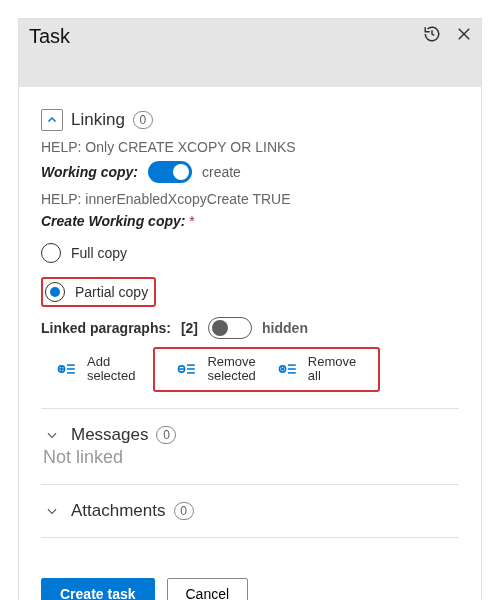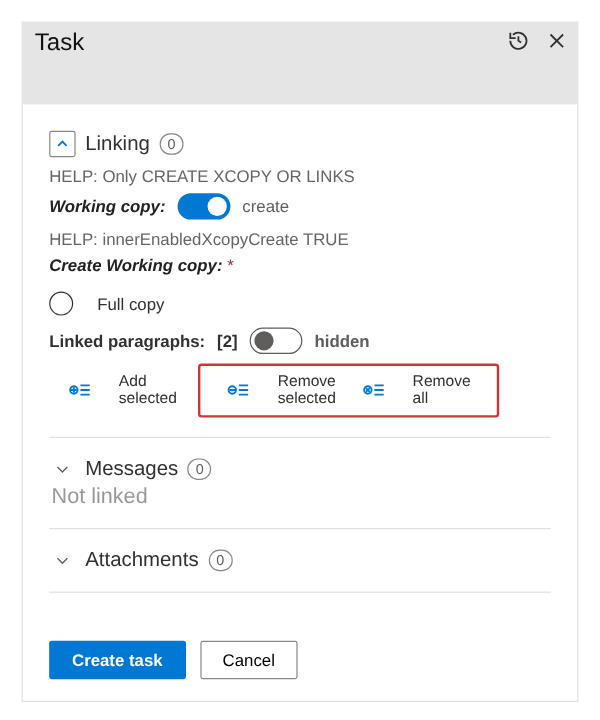--- a/index.html
+++ b/index.html
@@ -80,21 +80,21 @@
   .toggle.off { background:#fff; border:1px solid #605e5c; }
   .toggle .knob {
     position:absolute; top:3px;
     width:16px; height:16px; border-radius:50%;
     background:#fff;
   }
   .toggle.on .knob { right:3px; }
   .toggle.off .knob { left:3px; background:#605e5c; top:2px; }
   .toggle-label { color:#605e5c; }
 
-  .radio-row { display:flex; align-items:center; gap:20px; margin-top:14px; }
+  .radio-row { display:flex; align-items:center; gap:10px; margin-top:14px; }
   .radio {
     width:20px; height:20px; border-radius:50%;
     border: 1px solid #323130;
     display:inline-flex; align-items:center; justify-content:center;
   }
   .radio .dot {
     width:10px; height:10px; border-radius:50%; background:#0078d4;
   }
 
   .hl-red {
@@ -102,21 +102,21 @@
     border-radius: 3px;
     padding: 3px 6px 3px 2px;
   }
 
   .actions-row {
     display:flex; align-items:center; gap:12px;
     margin-top:8px;
     padding-left: 10px;
   }
   .action-btn {
-    display:flex; align-items:center; gap:22px;
+    display:flex; align-items:center; gap:10px;
     color:#323130; font-size:13px;
     padding:4px 6px;
   }
   .action-btn .icon { color:#0078d4; }
   .action-btn .lab { line-height:1.1; text-align:left; }
 
   .hl-red-multi {
     border:2px solid #d13438;
     border-radius:3px; padding:2px 16px;
     display:flex; gap:10px;
@@ -193,20 +193,28 @@
     <div class="rowlbl">
       <span class="bold">Create Working copy:</span>
       <span class="req"> *</span>
     </div>
 
     <div class="radio-row">
       <span class="radio"></span>
       <span>Full copy</span>
     </div>
 
+    <div class="radio-row">
+      <span class="hl-red" style="display:flex;align-items:center;gap:10px;">
+        <span class="radio">
+            <span class="dot"></span>
+          </span>
+        <span>Partial copy</span>
+      </span>
+    </div>
 
     <div class="row-flex" style="margin-top:10px;font-weight:bold;">
       <span>Linked paragraphs:</span>
       <span>[2]</span>
       <span class="toggle off">
           <span class="knob"></span>
         </span>
       <span class="toggle-label">hidden</span>
     </div>
 

